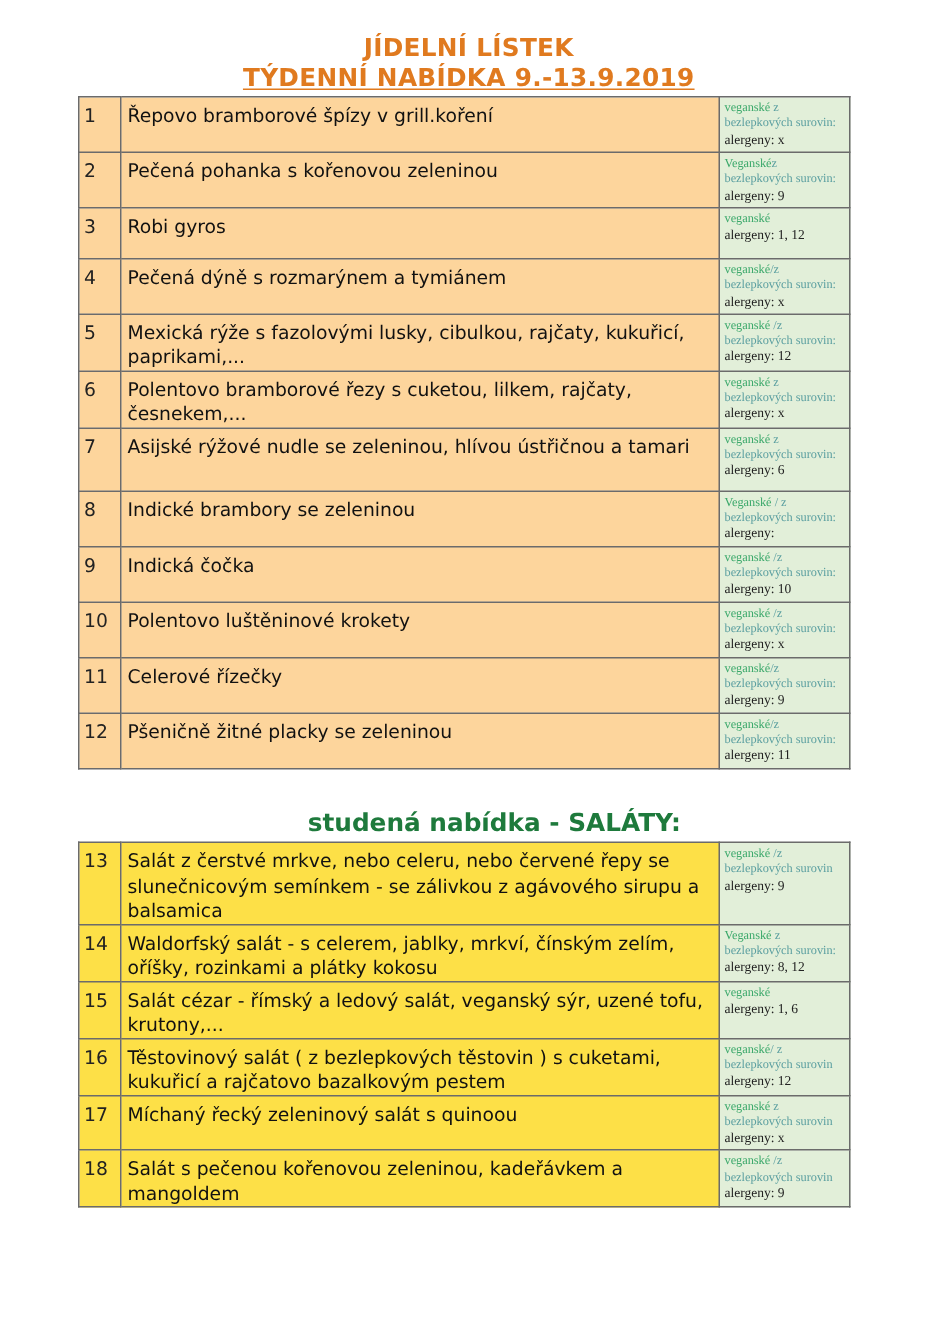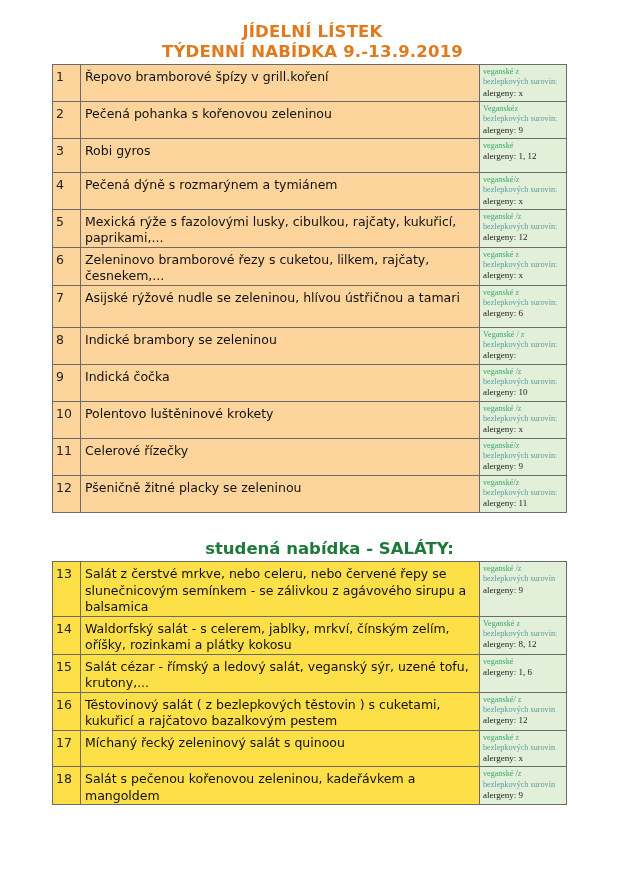--- a/index.html
+++ b/index.html
@@ -2,21 +2,21 @@
 <html><head>
 <meta charset="utf-8">
 <style>
   html, body { margin: 0; padding: 0; background: #ffffff; }
   body { width: 625px; height: 884px; position: relative; overflow: hidden; font-family: "DejaVu Sans", sans-serif; }
   .title {
     position: absolute; left: 0; width: 625px; text-align: center;
     color: #e07a1f; font-weight: bold; font-size: 16.5px; letter-spacing: 0.2px;
   }
   #t1 { top: 22px; }
-  #t2 { top: 42px; text-underline-offset: 2px; }
+  #t2 { top: 42px; text-decoration: underline; text-underline-offset: 2px; }
   .subtitle {
     position: absolute; top: 539px; left: 0; width: 625px; text-align: center;
     color: #1e7a3c; font-weight: bold; font-size: 16.5px; padding-left: 17px;
   }
   table.menu {
     position: absolute; left: 52px; width: 515px; border-collapse: collapse;
     table-layout: fixed;
   }
   #hot { top: 64px; }
   #cold { top: 561px; }
@@ -60,21 +60,21 @@
         <td class="name">Pečená dýně s rozmarýnem a tymiánem</td>
         <td class="info"><span class="veg">veganské</span><span class="sur">/z bezlepkových surovin:</span><br><span class="all">alergeny: x</span></td>
       </tr>
       <tr style="height: 37px;">
         <td class="num">5</td>
         <td class="name">Mexická rýže s fazolovými lusky, cibulkou, rajčaty, kukuřicí, paprikami,...</td>
         <td class="info"><span class="veg">veganské</span><span class="sur"> /z bezlepkových surovin:</span><br><span class="all">alergeny: 12</span></td>
       </tr>
       <tr style="height: 36px;">
         <td class="num">6</td>
-        <td class="name">Zeleninovo bramborové řezy s cuketou, lilkem, rajčaty, česnekem,...</td>
+        <td class="name">Polentovo bramborové řezy s cuketou, lilkem, rajčaty, česnekem,...</td>
         <td class="info"><span class="veg">veganské</span><span class="sur"> z bezlepkových surovin:</span><br><span class="all">alergeny: x</span></td>
       </tr>
       <tr style="height: 42px;">
         <td class="num">7</td>
         <td class="name">Asijské rýžové nudle se zeleninou, hlívou ústřičnou a tamari</td>
         <td class="info"><span class="veg">veganské</span><span class="sur"> z bezlepkových surovin:</span><br><span class="all">alergeny: 6</span></td>
       </tr>
       <tr style="height: 37px;">
         <td class="num">8</td>
         <td class="name">Indické brambory se zeleninou</td>

